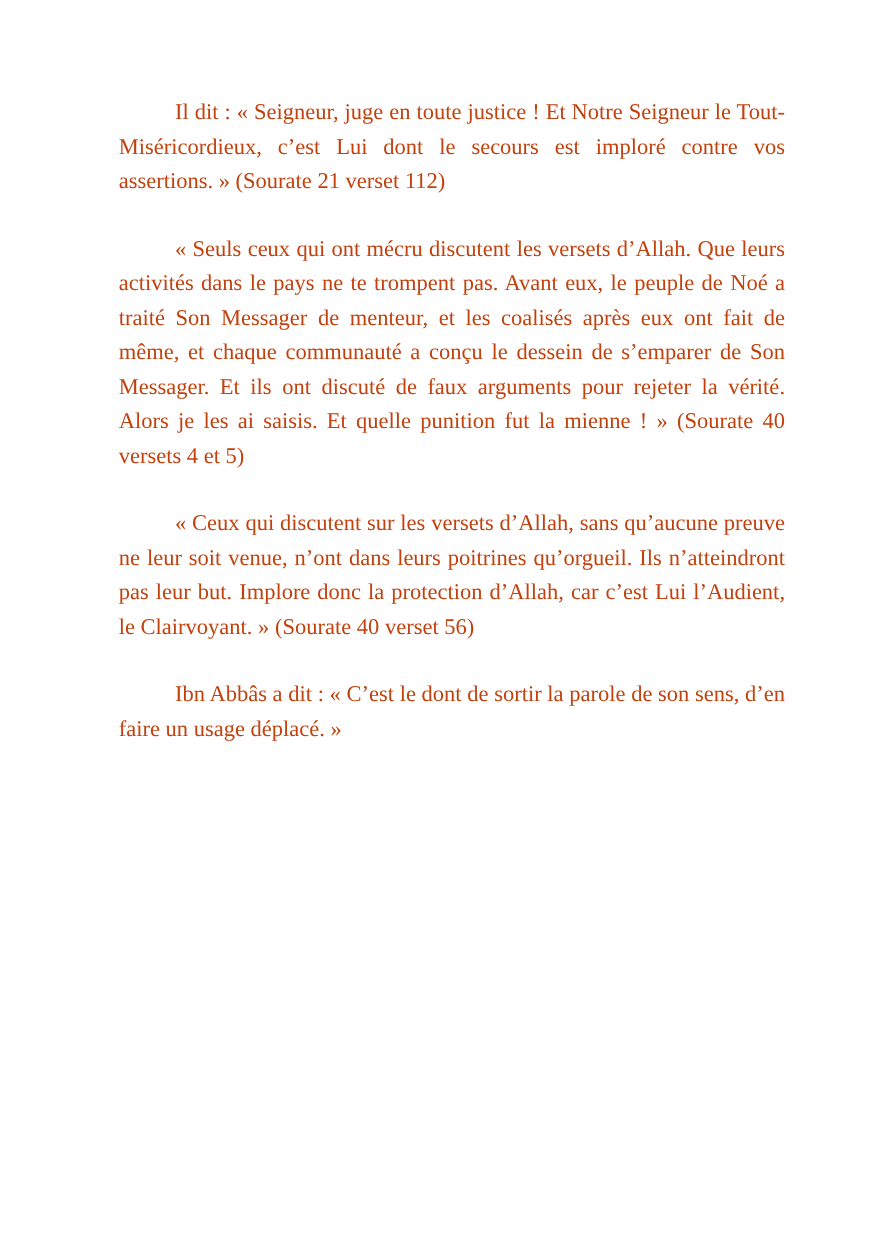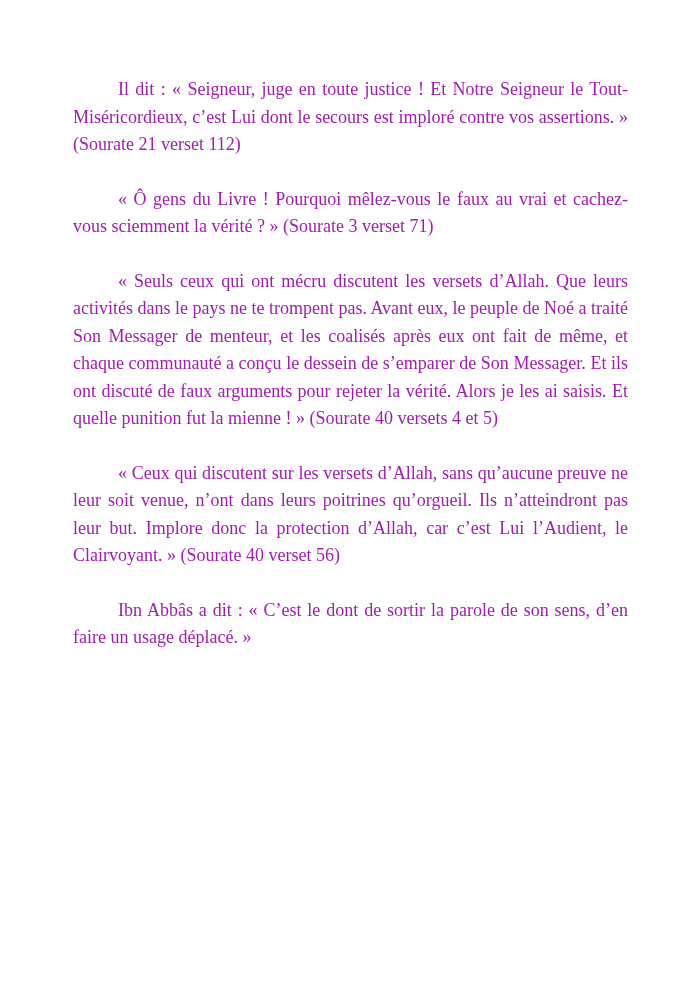--- a/index.html
+++ b/index.html
@@ -6,22 +6,22 @@
     margin: 0;
     padding: 0;
     background: #ffffff;
   }
   .page {
     position: relative;
     width: 700px;
     height: 992px;
     box-sizing: border-box;
     background: #ffffff;
-    color: #a21caf;
-    padding: 76px 72px 0 73px;
+    color: #c2410c;
+    padding: 76px 72px 0 95px;
     font-family: "Liberation Serif", "DejaVu Serif", serif;
     font-size: 18px;
     line-height: 27.5px;
     overflow: hidden;
   }
   .page p {
     margin: 0 0 27px 0;
     text-align: justify;
     text-indent: 45px;
   }
@@ -29,21 +29,20 @@
     font-weight: normal;
   }
 </style>
 </head>
 <body>
 
 <div class="page">
 
   <p><span>Il dit : « Seigneur, juge en toute justice ! Et Notre Seigneur le Tout-Miséricordieux, c’est Lui dont le secours est imploré contre vos assertions. » (Sourate 21 verset 112)</span></p>
 
-  <p><span>« Ô gens du Livre ! Pourquoi mêlez-vous le faux au vrai et cachez-vous sciemment la vérité ? » (Sourate 3 verset 71)</span></p>
 
   <p><span>« Seuls ceux qui ont mécru discutent les versets d’Allah. Que leurs activités dans le pays ne te trompent pas. Avant eux, le peuple de Noé a traité Son Messager de menteur, et les coalisés après eux ont fait de même, et chaque communauté a conçu le dessein de s’emparer de Son Messager. </span><b>Et ils ont discuté de faux arguments pour rejeter la vérité</b><span>. Alors je les ai saisis. Et quelle punition fut la mienne ! » (Sourate 40 versets 4 et 5)</span></p>
 
   <p><span>« Ceux qui discutent sur les versets d’Allah, sans qu’aucune preuve ne leur soit venue, n’ont dans leurs poitrines qu’orgueil. </span><b>Ils n’atteindront pas leur but</b><span>. Implore donc la protection d’Allah, car c’est Lui l’Audient, le Clairvoyant. » (Sourate 40 verset 56)</span></p>
 
 
   <p><span>Ibn Abbâs a dit : « C’est le dont de sortir la parole de son sens, d’en faire un usage déplacé. »</span></p>
 
 </div>
 

